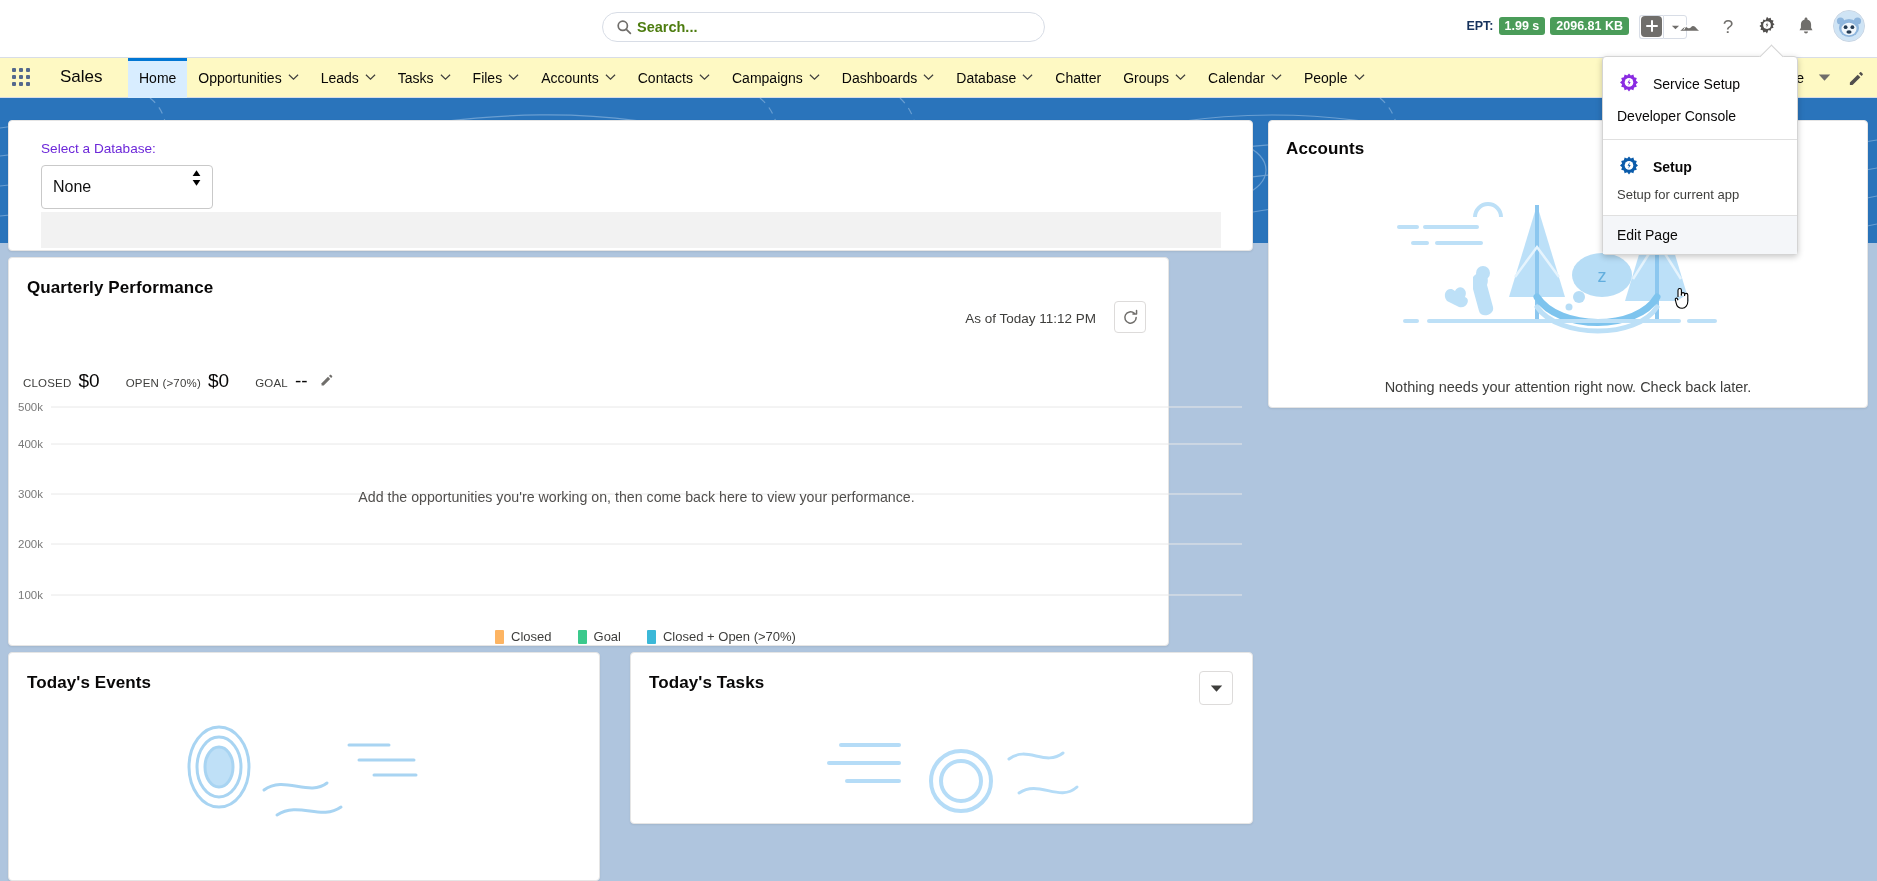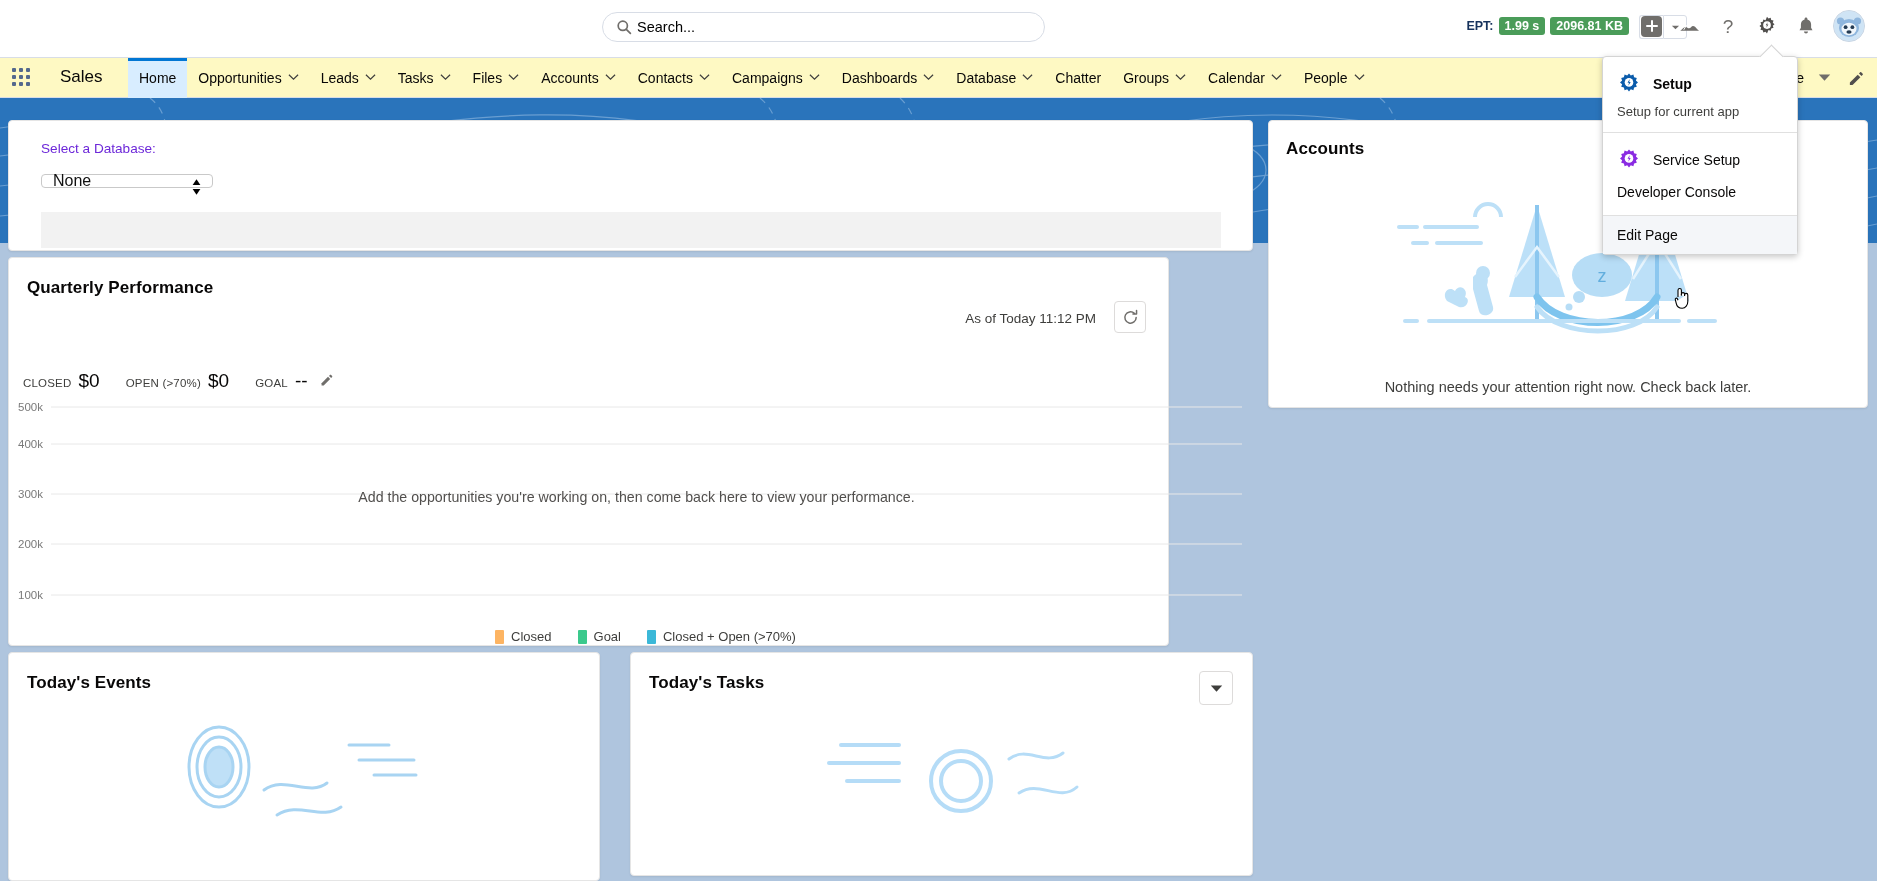--- a/index.html
+++ b/index.html
@@ -40,21 +40,21 @@
     border: 1px solid #d8dde6; border-radius: 15px;
     background: #fff;
     display: flex; align-items: center;
     padding-left: 34px;
     font-size: 14.5px; color: #6b6f76;
   }
   .search-icon {
     position: absolute; left: 14px; top: 7px;
     width: 16px; height: 16px; color: #706e6b;
   }
-  .search-input-text { color: #000000; font-size: 14.5px; }
+  .search-input-text { color: #4d7c0f; font-size: 14.5px; font-weight: bold; }
 
   .ept-group {
     position: absolute; right: 248px; top: 17px;
     display: flex; align-items: center; gap: 5px;
     font-size: 12.5px; font-weight: bold; color: #16325c;
   }
   .ept-badge {
     background: #4a9c59; color: #fff;
     border-radius: 3px; padding: 2px 6px;
     font-size: 12.5px; font-weight: bold;
@@ -158,27 +158,27 @@
   .card {
     position: absolute;
     background: #fff;
     border: 1px solid #e5e5e5;
     border-radius: 4px;
     box-shadow: 0 1px 2px rgba(0,0,0,.08);
   }
   #card-db   { left: 8px;   top: 22px;  width: 1245px; height: 131px; }
   #card-perf { left: 8px;   top: 159px; width: 1161px; height: 389px; }
   #card-events { left: 8px; top: 554px; width: 592px;  height: 229px; }
-  #card-tasks  { left: 630px; top: 554px; width: 623px; height: 224px; }
+  #card-tasks  { left: 630px; top: 554px; width: 623px; height: 172px; }
   #card-assist { left: 1268px; top: 22px; width: 600px; height: 288px; }
 
   .db-label { position: absolute; left: 32px; top: 20px; font-size: 13.6px; color: #6d28d9; }
   .db-select {
-    position: absolute; left: 32px; top: 53px;
-    width: 172px; height: 14px;
+    position: absolute; left: 32px; top: 44px;
+    width: 172px; height: 44px;
     border: 1px solid #c9c9c9; border-radius: 4px;
     background: #fff; font-size: 16px; color: #111;
     display: flex; align-items: center; padding-left: 11px;
     cursor: pointer;
   }
   .spinner-arrows {
     position: absolute; right: 11px; top: 4px;
     display: flex; flex-direction: column; gap: 2px;
     color: #000; font-size: 8px; line-height: 8px;
   }
@@ -710,49 +710,49 @@
       </svg>
     </div>
 
     <div class="assist-msg">Nothing needs your attention right now. Check back later.</div>
   </div>
 
 </div>
 
 <div class="setup-menu">
   <div class="menu-sec">
+    <div class="menu-row">
+      <span class="gear-purple">
+        <svg width="24" height="24" viewBox="0 0 24 24" fill="#8a2be2">
+          <path d="M12 1.4l1.8 2.1 2.6-.9.7 2.7 2.7.7-.9 2.6 2.1 1.8-2.1 1.8.9 2.6-2.7.7-.7 2.7-2.6-.9L12 19.4l-1.8-2.1-2.6.9-.7-2.7-2.7-.7.9-2.6L3 10.4l2.1-1.8-.9-2.6 2.7-.7.7-2.7 2.6.9z"></path>
+          <circle cx="12" cy="10.4" r="4.3" fill="#fff"></circle>
+          <path d="M12.7 7.1l-2.2 3.7h1.5l-.7 2.9 2.4-3.8h-1.5z" fill="#8a2be2"></path>
+        </svg>
+      </span>
+      <span>Service Setup</span>
+    </div>
+    <div class="menu-row">
+      <span>Developer Console</span>
+    </div>
+  </div>
+
+  <div class="menu-sec">
     <div class="menu-row bold">
       <span class="gear-blue">
         <svg width="24" height="24" viewBox="0 0 24 24" fill="#0b5cab">
           <path d="M12 1.4l1.8 2.1 2.6-.9.7 2.7 2.7.7-.9 2.6 2.1 1.8-2.1 1.8.9 2.6-2.7.7-.7 2.7-2.6-.9L12 19.4l-1.8-2.1-2.6.9-.7-2.7-2.7-.7.9-2.6L3 10.4l2.1-1.8-.9-2.6 2.7-.7.7-2.7 2.6.9z"></path>
           <circle cx="12" cy="10.4" r="4.3" fill="#fff"></circle>
           <path d="M12.7 7.1l-2.2 3.7h1.5l-.7 2.9 2.4-3.8h-1.5z" fill="#0b5cab"></path>
         </svg>
       </span>
       <span>Setup</span>
     </div>
     <div class="menu-sub">Setup for current app</div>
   </div>
 
-  <div class="menu-sec">
-    <div class="menu-row">
-      <span class="gear-purple">
-        <svg width="24" height="24" viewBox="0 0 24 24" fill="#8a2be2">
-          <path d="M12 1.4l1.8 2.1 2.6-.9.7 2.7 2.7.7-.9 2.6 2.1 1.8-2.1 1.8.9 2.6-2.7.7-.7 2.7-2.6-.9L12 19.4l-1.8-2.1-2.6.9-.7-2.7-2.7-.7.9-2.6L3 10.4l2.1-1.8-.9-2.6 2.7-.7.7-2.7 2.6.9z"></path>
-          <circle cx="12" cy="10.4" r="4.3" fill="#fff"></circle>
-          <path d="M12.7 7.1l-2.2 3.7h1.5l-.7 2.9 2.4-3.8h-1.5z" fill="#8a2be2"></path>
-        </svg>
-      </span>
-      <span>Service Setup</span>
-    </div>
-    <div class="menu-row">
-      <span>Developer Console</span>
-    </div>
-  </div>
-
   <div class="menu-sec" style="padding:0;">
     <div class="menu-row hl" style="padding:11px 14px;">
       <span>Edit Page</span>
     </div>
   </div>
 </div>
 
 <div class="cursor-hand">
   <svg width="20" height="24" viewBox="0 0 20 24" fill="#fff" stroke="#000" stroke-width="1.1">
     <path d="M6 11V4.2a1.7 1.7 0 0 1 3.4 0v5.4"></path>

